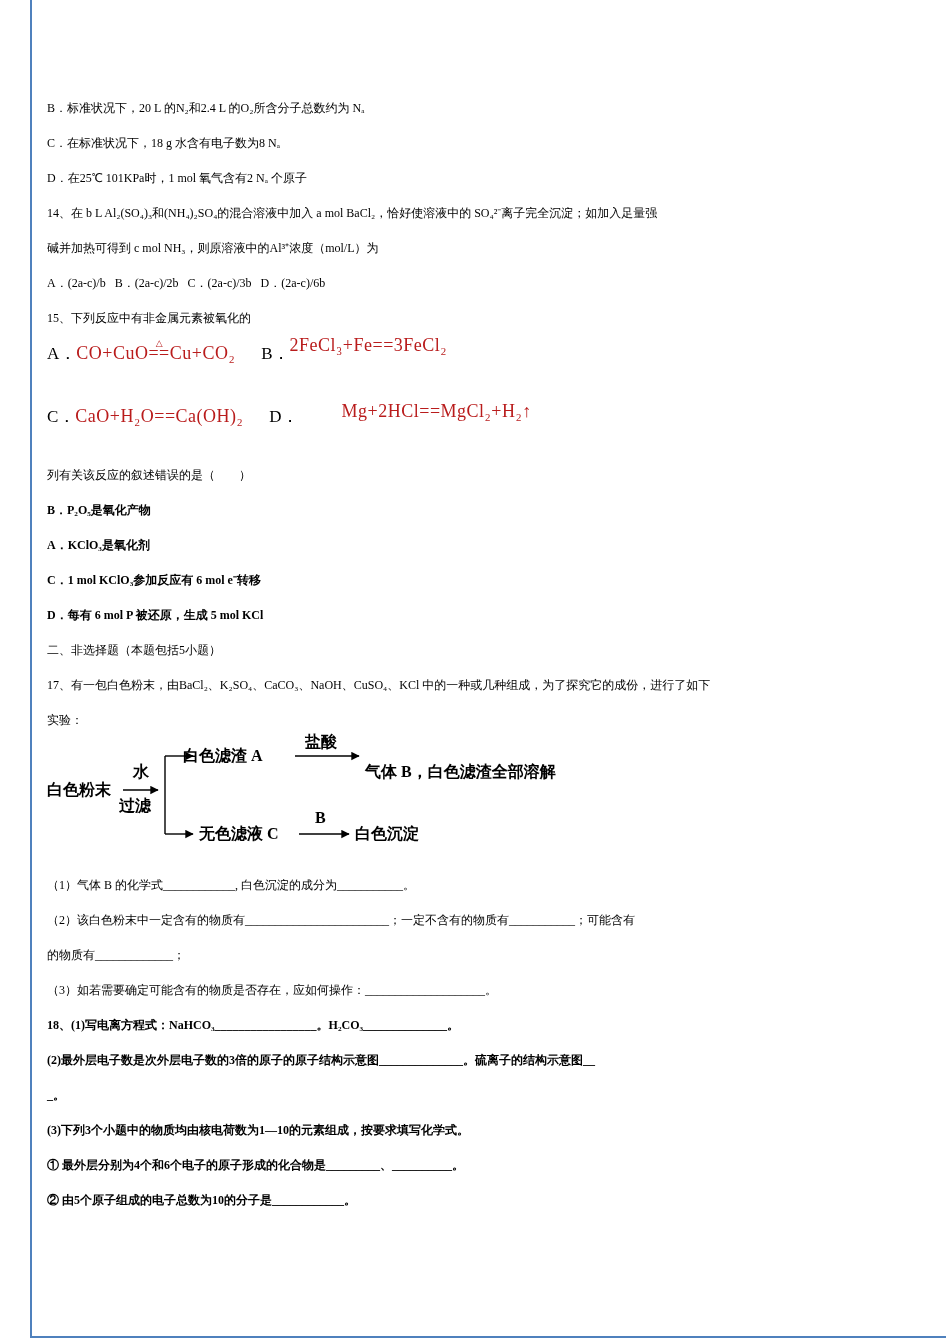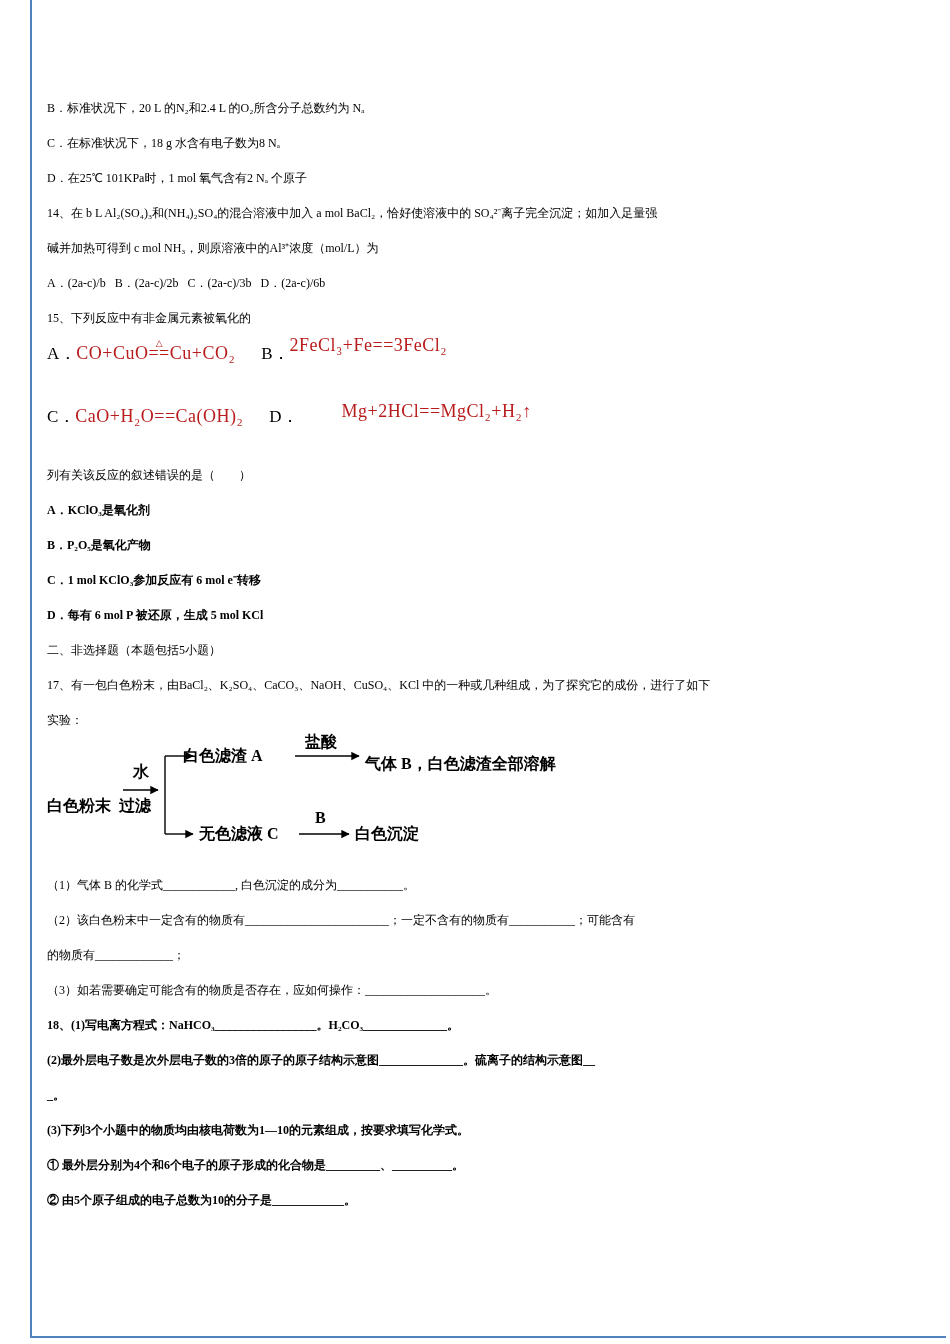--- a/index.html
+++ b/index.html
@@ -89,48 +89,48 @@
   <div class="line">14、在 b L Al₂(SO₄)₃和(NH₄)₂SO₄的混合溶液中加入 a mol BaCl₂，恰好使溶液中的 SO₄²⁻离子完全沉淀；如加入足量强</div>
   <div class="line">碱并加热可得到 c mol NH₃，则原溶液中的Al³⁺浓度（mol/L）为</div>
   <div class="line">A．(2a-c)/b   B．(2a-c)/2b   C．(2a-c)/3b   D．(2a-c)/6b</div>
   <div class="line">15、下列反应中有非金属元素被氧化的</div>
 
   <div class="eqline eq-ab"><span>A．</span><span class="eq"><span>CO+CuO</span><span class="overset"><span class="over-mark">△</span><span>==</span></span><span>Cu+CO₂</span></span><span class="sp"></span><span>B．</span><span class="eq eq-raised">2FeCl₃+Fe==3FeCl₂</span></div>
 
   <div class="eqline eq-cd"><span>C．</span><span class="eq">CaO+H₂O==Ca(OH)₂</span><span class="sp"></span><span>D．</span><span class="eq eq-raised2">Mg+2HCl==MgCl₂+H₂↑</span></div>
 
   <div class="line">列有关该反应的叙述错误的是（　　）</div>
+  <div class="line b">B．P₂O₅是氧化产物</div>
   <div class="line b">A．KClO₃是氧化剂</div>
-  <div class="line b">B．P₂O₅是氧化产物</div>
   <div class="line b">C．1 mol KClO₃参加反应有 6 mol e⁻转移</div>
   <div class="line b">D．每有 6 mol P 被还原，生成 5 mol KCl</div>
   <div class="line">二、非选择题（本题包括5小题）</div>
   <div class="line">17、有一包白色粉末，由BaCl₂、K₂SO₄、CaCO₃、NaOH、CuSO₄、KCl 中的一种或几种组成，为了探究它的成份，进行了如下</div>
   <div class="line">实验：</div>
 
   <div class="diagram">
     <svg class="arrows" width="560" height="130" viewBox="0 0 560 130">
       <defs>
         <marker id="ah" markerWidth="8" markerHeight="8" refX="5.5" refY="3" orient="auto">
           <path d="M0,0 L6,3 L0,6 z" fill="#000"></path>
         </marker>
       </defs>
       <line x1="76" y1="52" x2="111" y2="52" marker-end="url(#ah)"></line>
       <line x1="118" y1="18" x2="118" y2="96"></line>
       <line x1="118" y1="18" x2="146" y2="18" marker-end="url(#ah)"></line>
       <line x1="248" y1="18" x2="312" y2="18" marker-end="url(#ah)"></line>
       <line x1="118" y1="96" x2="146" y2="96" marker-end="url(#ah)"></line>
       <line x1="252" y1="96" x2="302" y2="96" marker-end="url(#ah)"></line>
     </svg>
-    <span class="dlabel" style="left:0; top:42px;margin-top:16px;">白色粉末</span>
+    <span class="dlabel" style="left:0; top:42px;">白色粉末</span>
     <span class="dlabel" style="left:86px; top:24px;">水</span>
     <span class="dlabel" style="left:72px; top:58px;">过滤</span>
     <span class="dlabel" style="left:136px; top:8px;">白色滤渣 A</span>
     <span class="dlabel" style="left:258px; top:-6px;">盐酸</span>
-    <span class="dlabel" style="left:318px; top:16px;">气体 B，白色滤渣全部溶解</span>
+    <span class="dlabel" style="left:318px; top:24px;">气体 B，白色滤渣全部溶解</span>
     <span class="dlabel" style="left:152px; top:86px;">无色滤液 C</span>
     <span class="dlabel" style="left:268px; top:70px;">B</span>
     <span class="dlabel" style="left:308px; top:86px;">白色沉淀</span>
   </div>
 
   <div class="line">（1）气体 B 的化学式____________, 白色沉淀的成分为___________。</div>
   <div class="line">（2）该白色粉末中一定含有的物质有________________________；一定不含有的物质有___________；可能含有</div>
   <div class="line">的物质有_____________；</div>
   <div class="line">（3）如若需要确定可能含有的物质是否存在，应如何操作：____________________。</div>
   <div class="line b">18、(1)写电离方程式：NaHCO₃_________________。H₂CO₃______________。</div>

